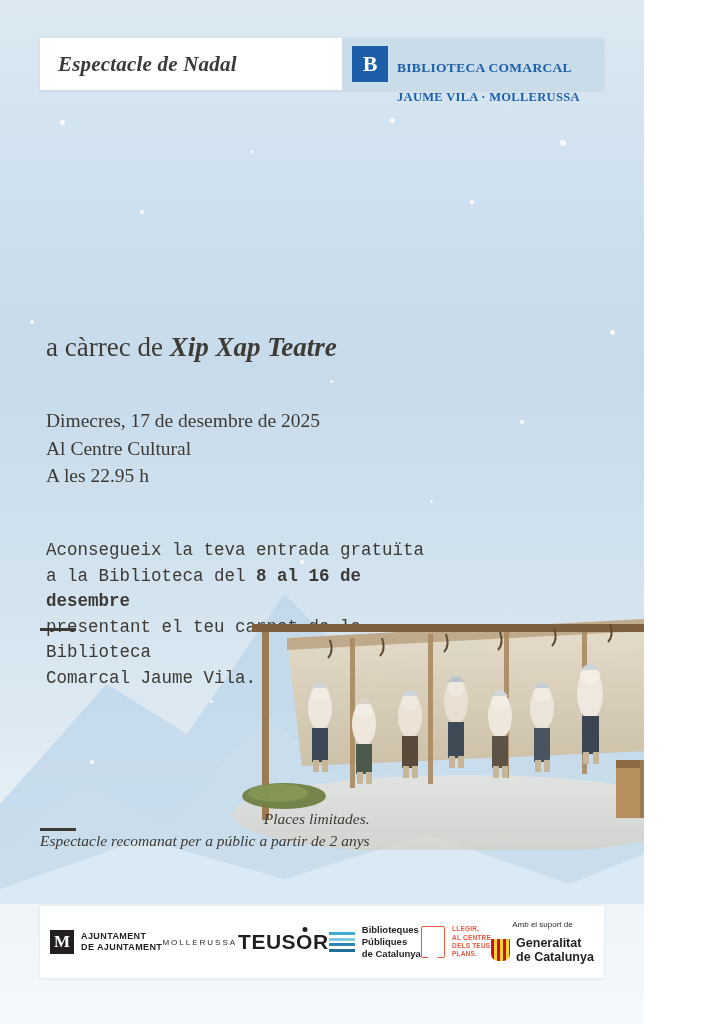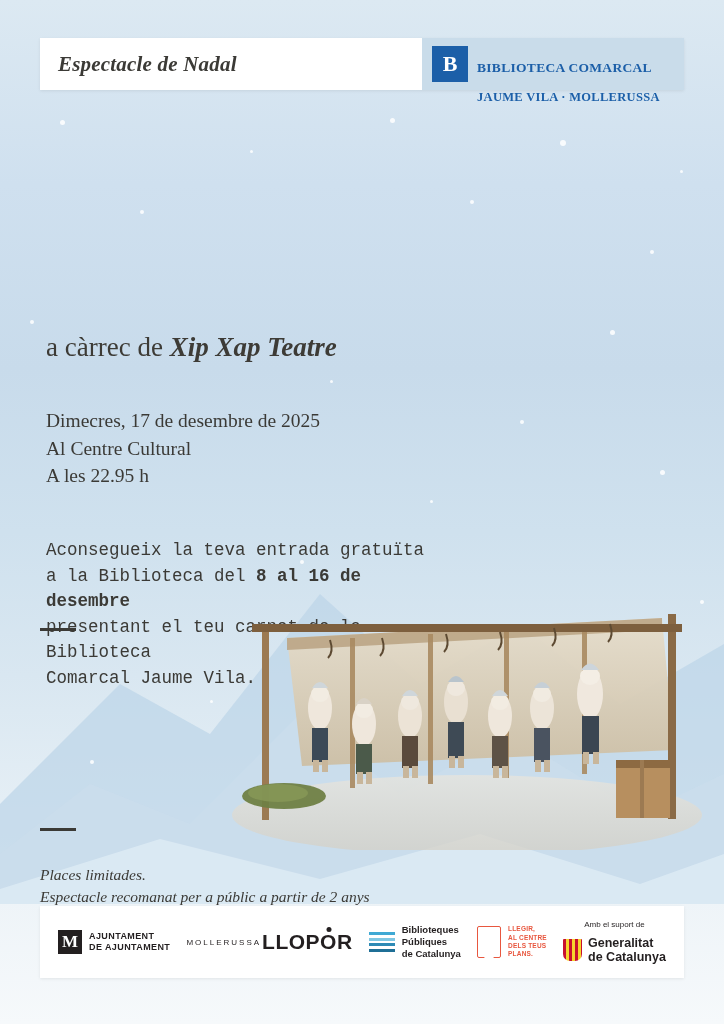--- a/index.html
+++ b/index.html
@@ -9,21 +9,21 @@
   body {
     width: 724px;
     height: 1024px;
     font-family: "Liberation Serif", serif;
     background: #ffffff;
     overflow: hidden;
   }
 
   .poster {
     position: relative;
-    width: 724px;
+    width: 644px;
     height: 1024px;
     overflow: hidden;
     background: linear-gradient(180deg, #dce9f2 0%, #cfe0ef 18%, #c8dbeb 36%, #cfe1ee 52%, #d9e7f1 66%, #e4eef5 78%, #eef4f8 88%, #f6f9fb 100%);
   }
 
   
   .mountain {
     position: absolute;
     bottom: 120px;
     left: 0;
@@ -173,27 +173,28 @@
     left: 40px;
     width: 36px;
     height: 3px;
     background: #3b3a36;
   }
   .rule-1 { top: 628px; }
   .rule-2 { top: 828px; }
 
   .notes {
     position: absolute;
-    top: 864px;
+    top: 808px;
     left: 40px;
     font-family: "Liberation Serif", serif;
     font-style: italic;
     font-size: 15.5px;
     line-height: 1.42;
     color: #3b3a36;
+    text-align: right;
   }
 
   
   .photo {
     position: absolute;
     left: 232px;
     top: 600px;
     width: 470px;
     height: 250px;
   }
@@ -539,21 +540,21 @@
       </div>
       <div class="txt">
         <div>AJUNTAMENT</div>
         <div>DE AJUNTAMENT</div>
       </div>
     </div>
 
     <div class="flogo f-lector">
       <div class="top">MOLLERUSSA</div>
       <div class="big">
-        <span>LLOP</span>
+        <span>TEUS</span>
           <span class="o">O</span>
           <span>R</span>
       </div>
     </div>
 
     <div class="flogo f-bpc">
       <div class="bars">
           <i></i>
           <i></i>
           <i></i>

